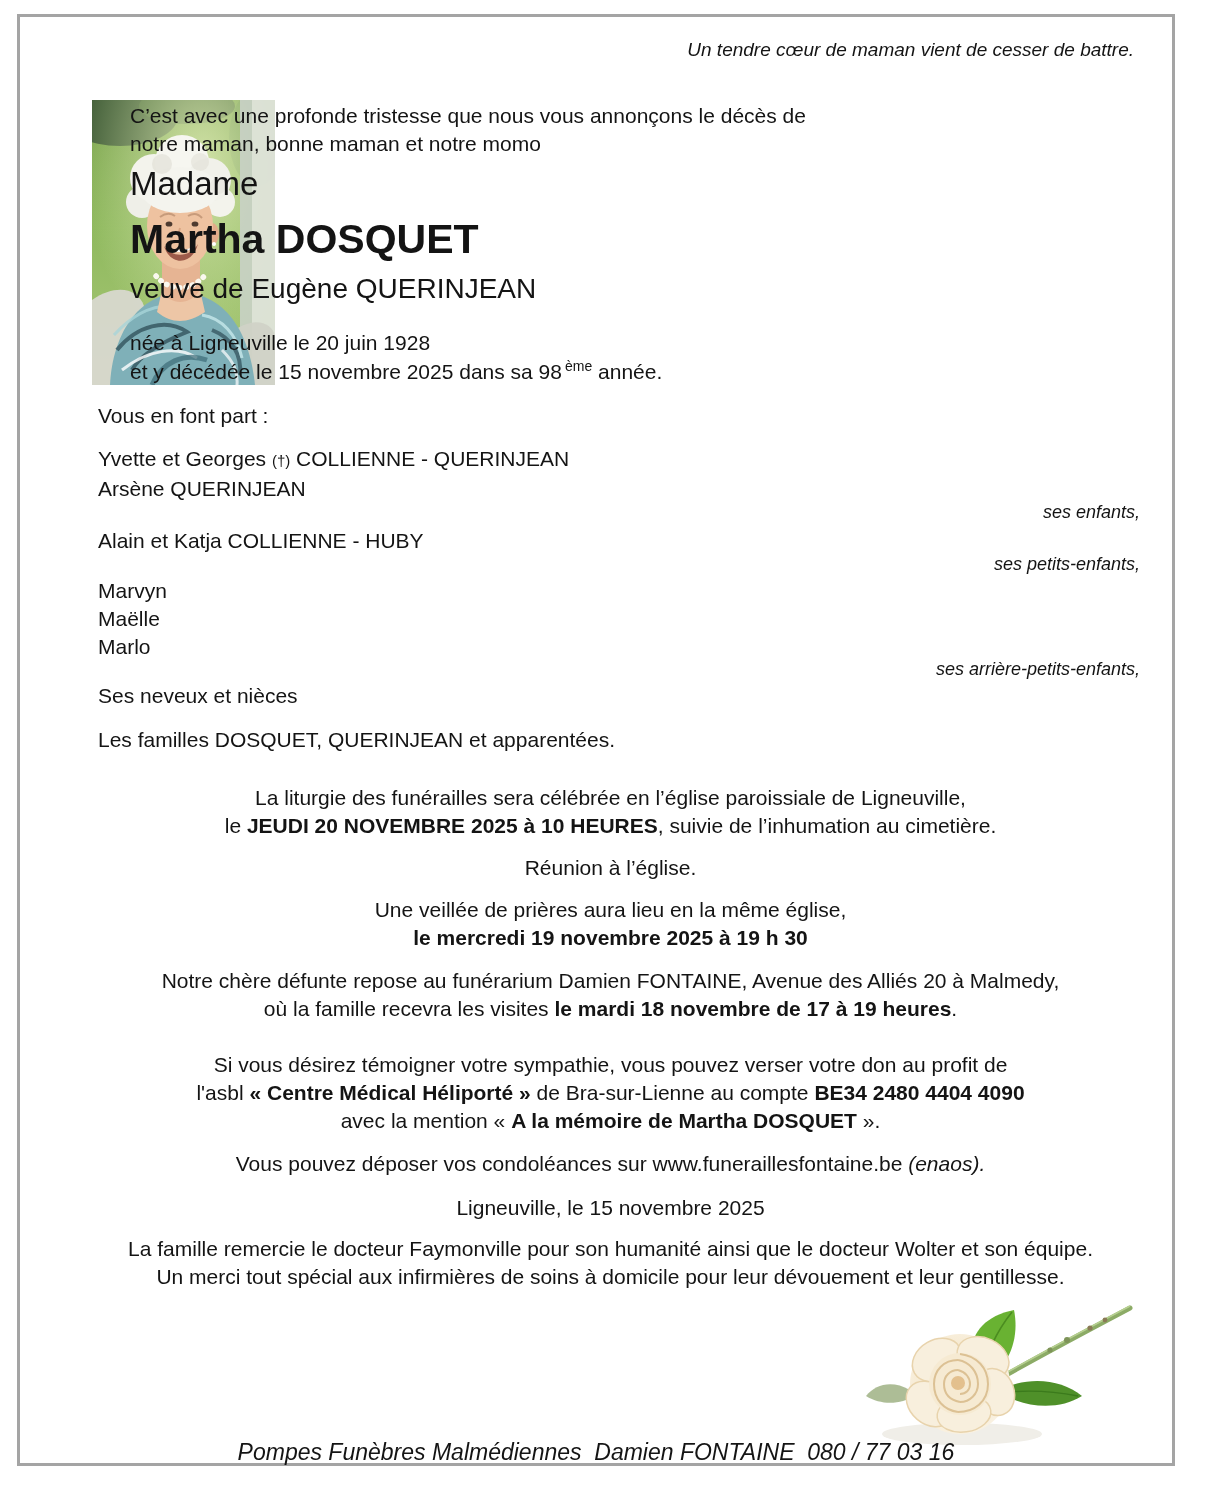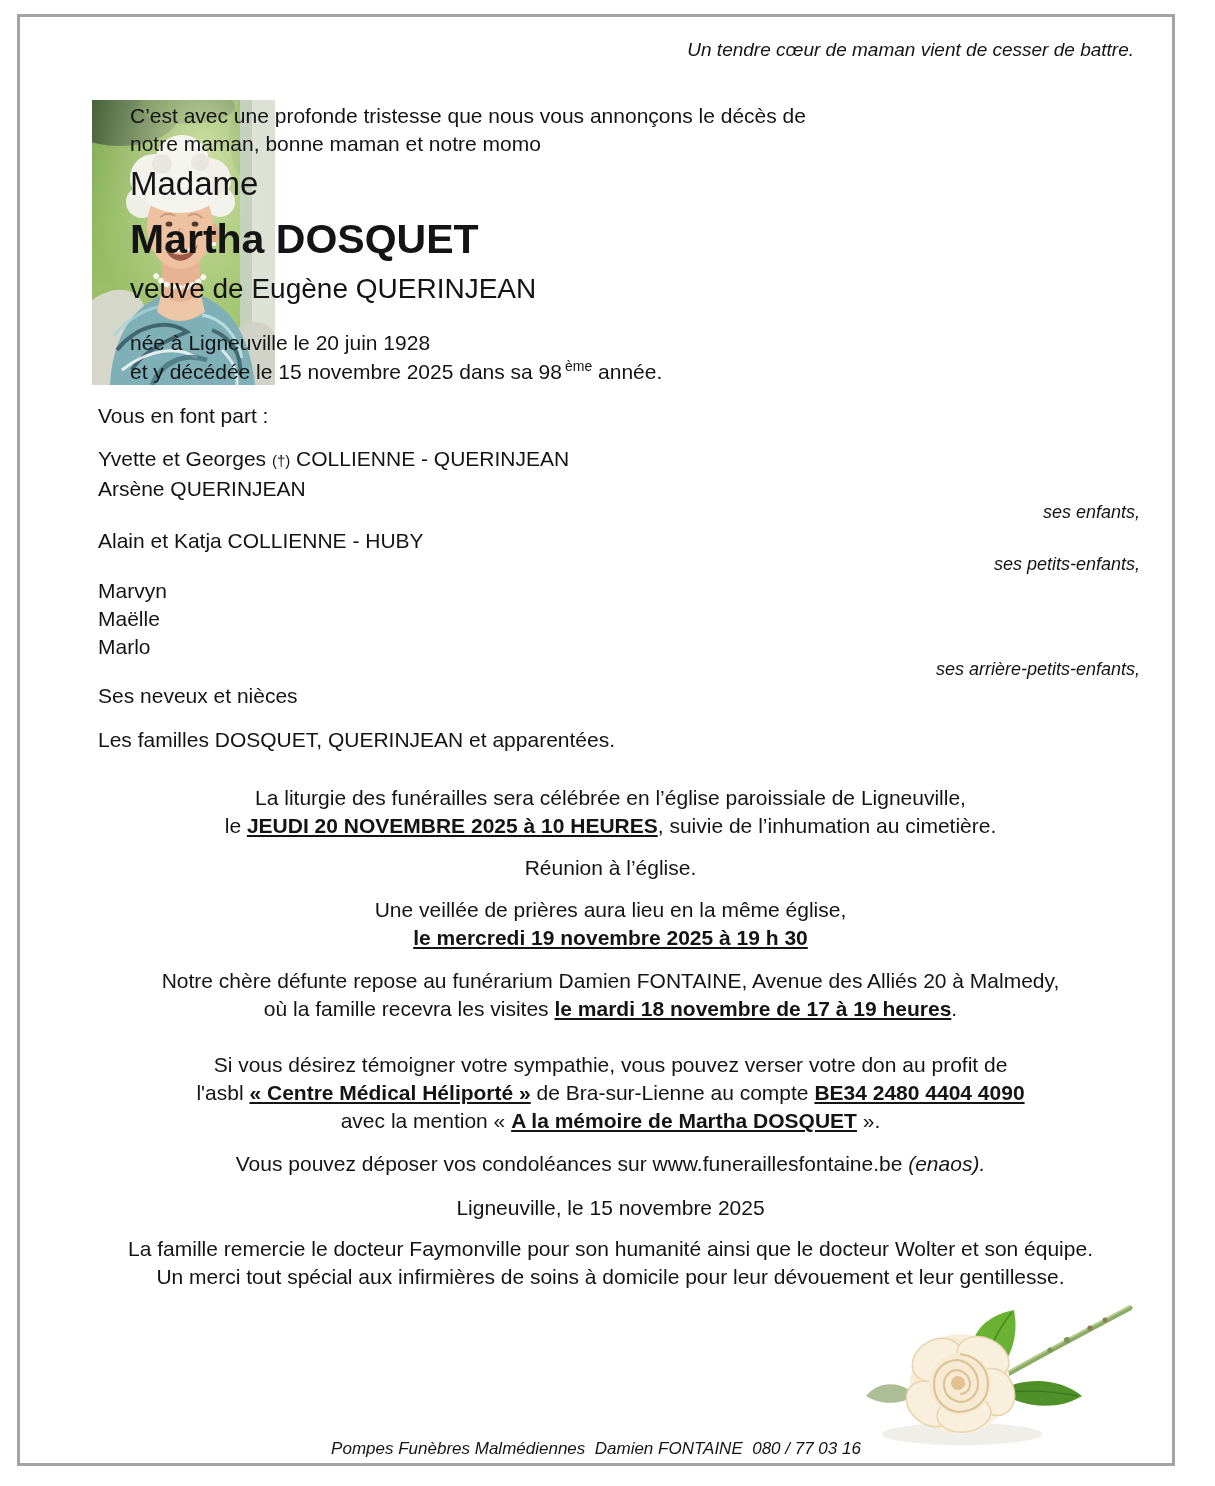--- a/index.html
+++ b/index.html
@@ -38,23 +38,23 @@
   .rl {
     left:98px; width:1042px; text-align:right;
     font-style:italic; font-size:18px; white-space:nowrap;
   }
 
   
   .bc { left:88px; width:1045px; text-align:center; font-size:21px; white-space:nowrap; }
 
   .footer {
     left:17px; top:1438px; width:1158px; text-align:center;
-    font-style:italic; font-size:17px;
-  }
-  b { font-weight:bold;text-decoration:underline; }
+    font-style:italic; font-size:23px;
+  }
+  b { font-weight:bold; }
   .it { font-style:italic; }
 </style>
 </head>
 <body>
 
 <div class="sheet">
 
   <div class="abs frame"></div>
 
   <p class="abs epigraph">Un tendre cœur de maman vient de cesser de battre.</p>

